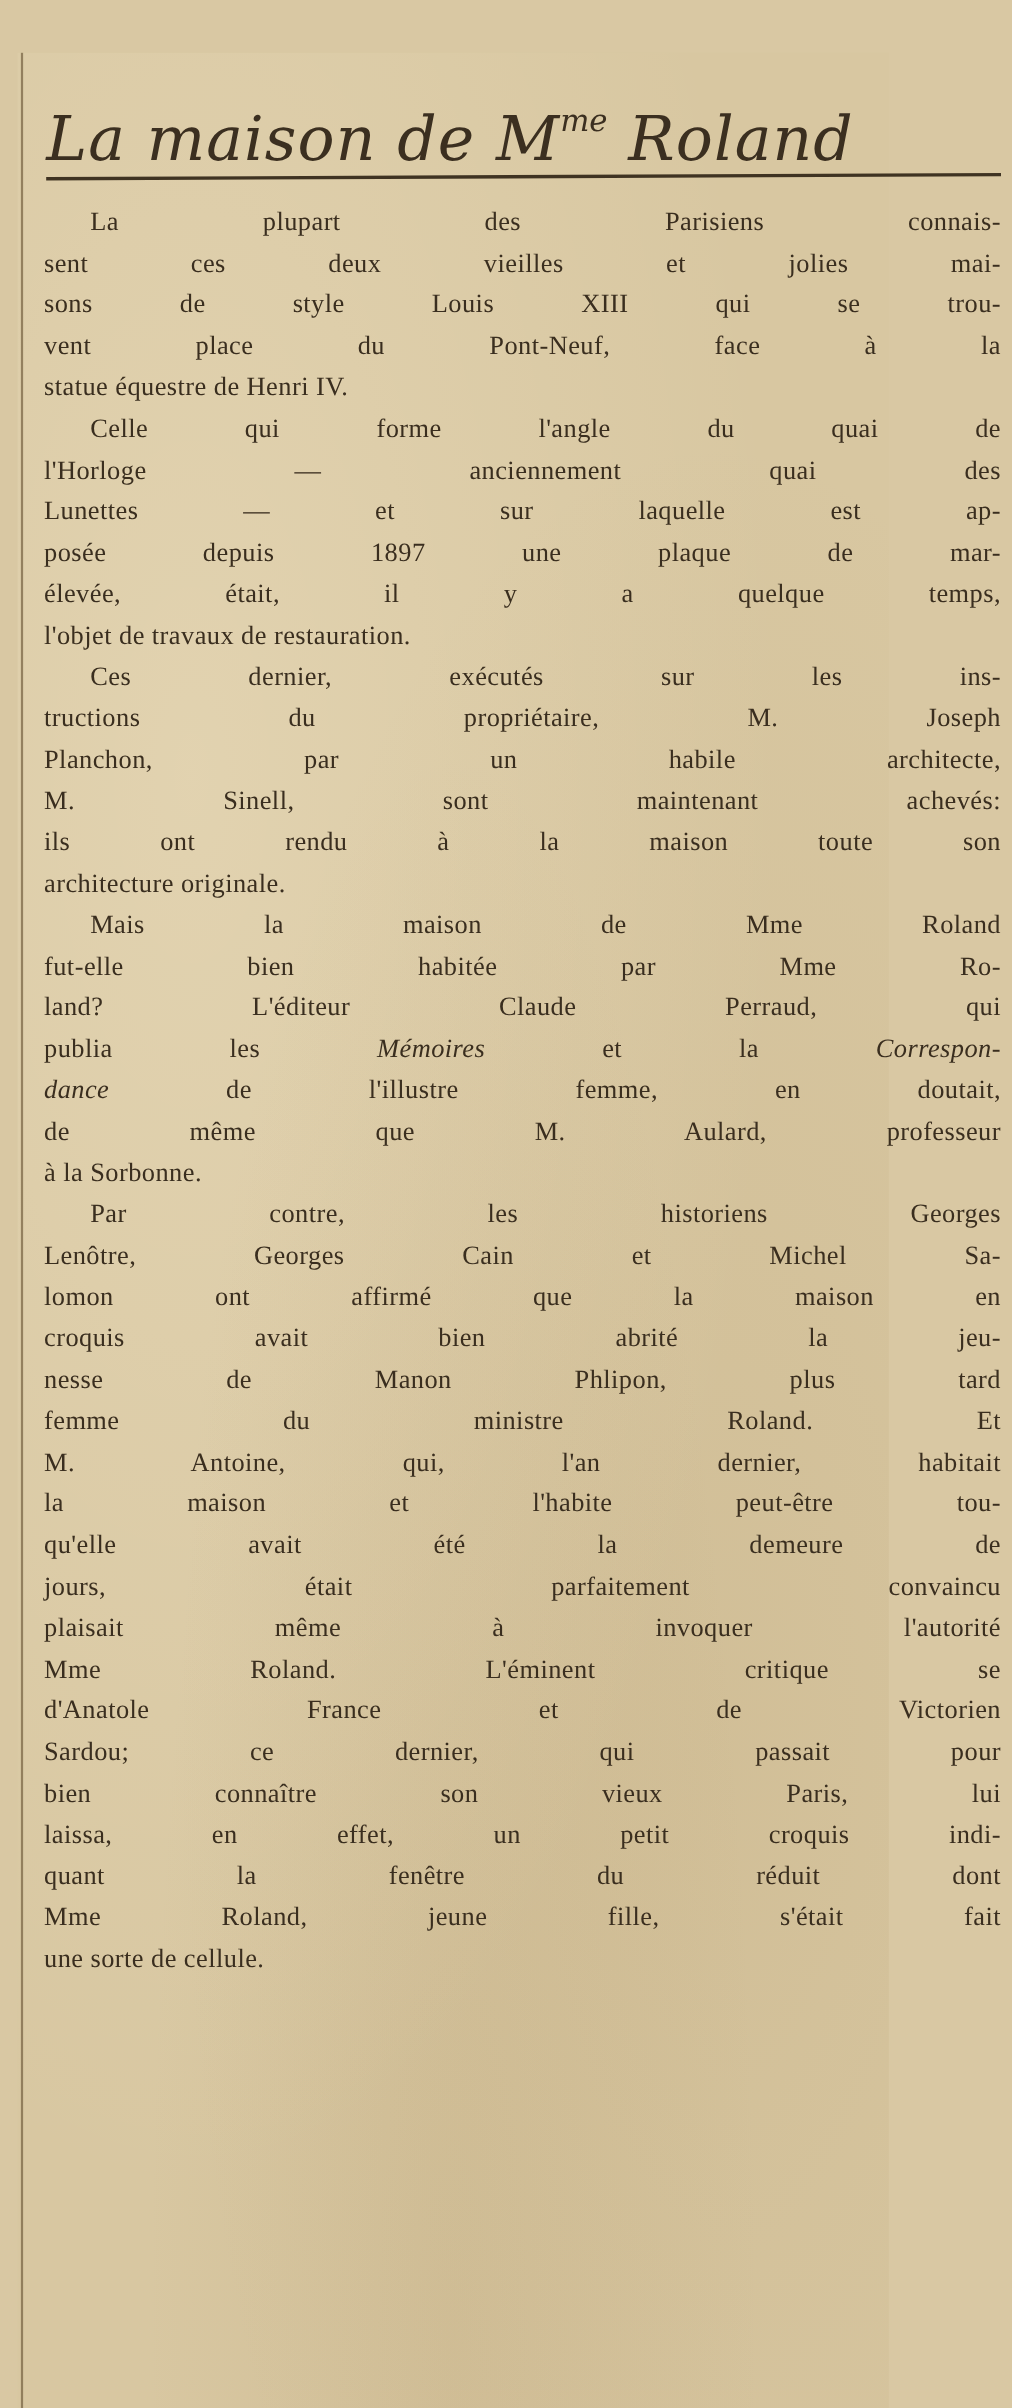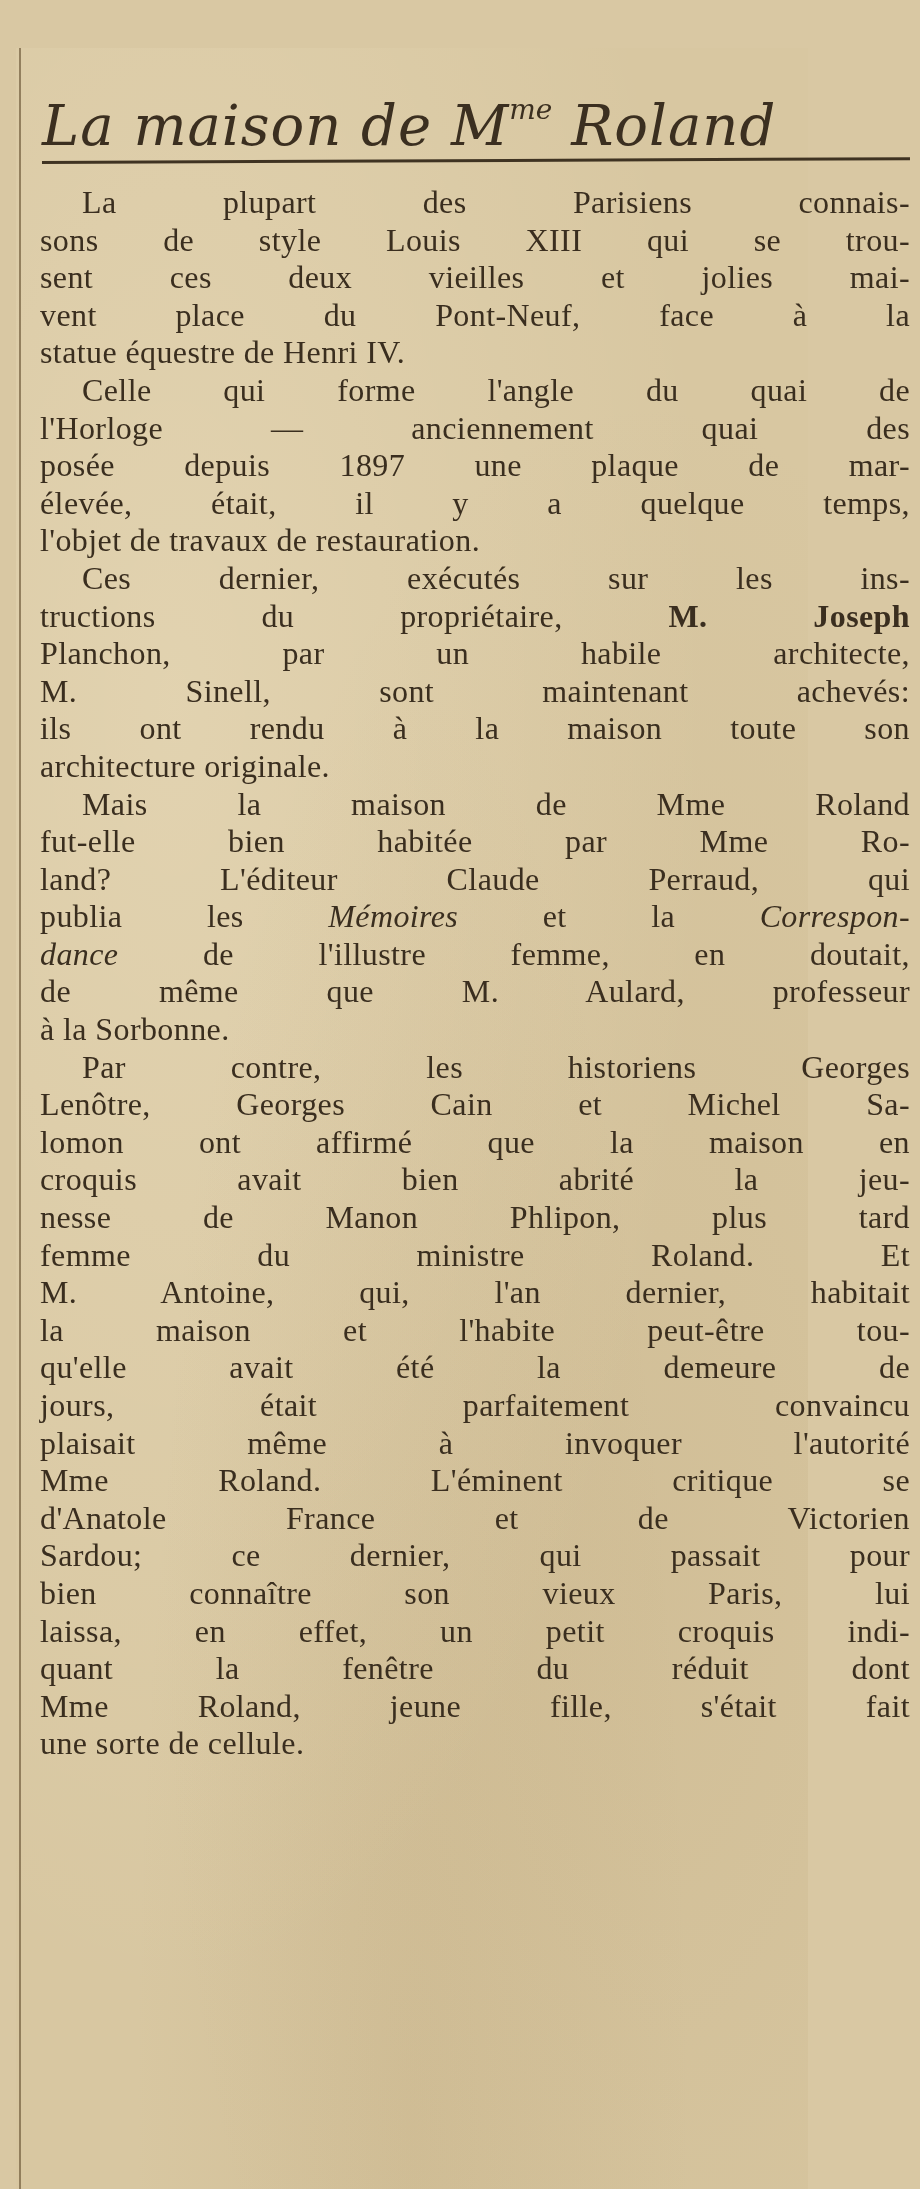--- a/index.html
+++ b/index.html
@@ -80,21 +80,21 @@
       border-top: 3px solid #3f3322;
       transform: rotate(-0.25deg);
       transform-origin: left center;
     }
     .body-text {
       position: absolute;
       left: 24px;
       top: 136px;
       width: 870px;
       font-family: "Liberation Serif", serif;
-      font-size: 32px;
+      font-size: 24px;
       line-height: 37.6px;
       color: #3a2e1f;
       letter-spacing: 0.4px;
     }
     .line {
       display: block;
       white-space: nowrap;
       text-align: justify;
       text-align-last: justify;
       height: 37.6px;
@@ -103,21 +103,21 @@
     .line.last {
       text-align-last: left;
     }
     .line.indent {
       padding-left: 42px;
     }
     .it {
       font-style: italic;
     }
     .bold {
-      font-weight: bold;
+      font-weight: normal;
     }
     .paragraph {
       display: block;
     }
   </style>
 </head>
 <body>
 
 <div class="page">
   <div class="rule-left"></div>
@@ -126,29 +126,30 @@
 
   <h1 class="title" style="margin:0;font-weight:normal;">
     <span>La maison de M</span><sup>me</sup><span> Roland</span>
   </h1>
   <div class="title-rule"></div>
 
   <div class="body-text">
 
     <div class="paragraph">
       <span class="line indent">La plupart des Parisiens connais-</span>
+      <span class="line">sent ces deux vieilles et jolies mai-</span>
       <span class="line">sons de style Louis XIII qui se trou-</span>
-      <span class="line">sent ces deux vieilles et jolies mai-</span>
       <span class="line">vent place du Pont-Neuf, face à la</span>
       <span class="line last">statue équestre de Henri IV.</span>
     </div>
 
     <div class="paragraph">
       <span class="line indent">Celle qui forme l'angle du quai de</span>
       <span class="line">l'Horloge — anciennement quai des</span>
+      <span class="line">Lunettes — et sur laquelle est ap-</span>
       <span class="line">posée depuis 1897 une plaque de mar-</span>
       <span class="line">élevée, était, il y a quelque temps,</span>
       <span class="line last">l'objet de travaux de restauration.</span>
     </div>
 
     <div class="paragraph">
       <span class="line indent">Ces dernier, exécutés sur les ins-</span>
       <span class="line"><span>tructions du propriétaire, </span><span class="bold">M. Joseph</span></span>
       <span class="line">Planchon, par un habile architecte,</span>
       <span class="line">M. Sinell, sont maintenant achevés:</span>

